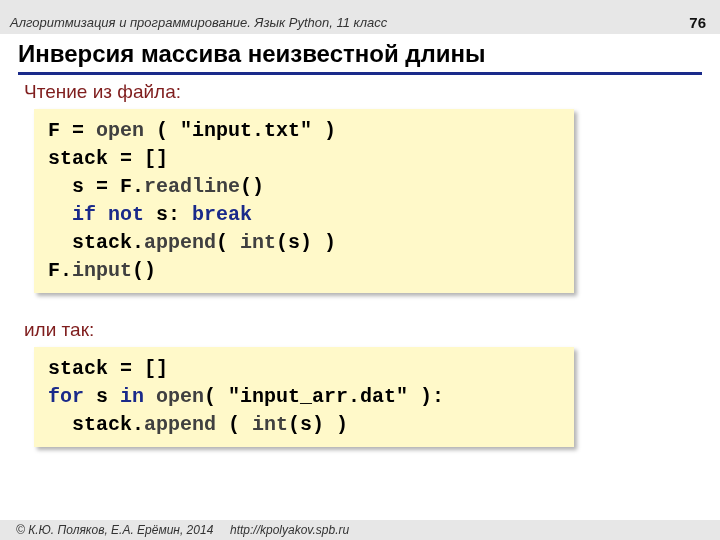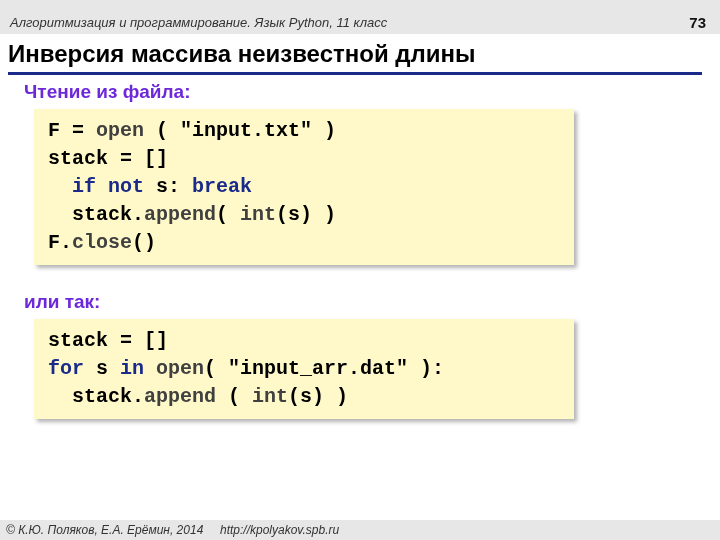--- a/index.html
+++ b/index.html
@@ -26,28 +26,28 @@
   .header-left .italic { font-style: italic; }
   .page-num {
     color: #111;
     font-weight: bold;
     font-size: 15px;
   }
   .title {
     font-size: 24px;
     font-weight: bold;
     color: #000;
-    margin: 6px 18px 2px 8px;
+    margin: 6px 18px 2px 18px;
     border-bottom: 3px solid #1a2a8a;
     padding-bottom: 4px;
   }
   .section-label {
     font-size: 19px;
-    font-weight: bold;
-    color: #6d28d9;
+    font-weight: normal;
+    color: #7f1d1d;
     margin: 6px 0 6px 24px;
   }
   .code-box {
     background: #fff9c9;
     margin: 0 0 0 34px;
     padding: 8px 14px 8px 14px;
     box-shadow: 3px 3px 4px rgba(0,0,0,0.3);
     font-family: "Courier New", monospace;
     font-size: 20px;
     line-height: 1.4;
@@ -56,45 +56,46 @@
     width: 512px;
   }
   .code-box .line { white-space: pre; }
   .kw   { color: #1a2a8a; }   
   .fn   { color: #404040; }
   .footer {
     position: absolute;
     left: 0; right: 0; bottom: 0;
     background: #e7e7e7;
     font-size: 12px;
-    padding: 3px 6px;
+    padding: 3px 16px;
     color: #333;
   }
   .footer .italic { font-style: italic; }
 </style>
 </head>
 <body>
 
 <div class="header-bar">
   <span class="header-left">
     <span class="italic">Алгоритмизация и программирование. Язык Python, 11 класс</span>
   </span>
-  <span class="page-num">73</span>
+  <span class="page-num">76</span>
 </div>
 
 <div class="title">Инверсия массива неизвестной длины</div>
 
 <div class="section-label">Чтение из файла:</div>
 
 <div class="code-box">
   <div class="line"><span>F = </span><span class="fn">open</span><span> ( "input.txt" )</span></div>
   <div class="line">stack = []</div>
+  <div class="line"><span>  s = F.</span><span class="fn">readline</span><span>()</span></div>
   <div class="line"><span>  </span><span class="kw">if</span><span> </span><span class="kw">not</span><span> s: </span><span class="kw">break</span></div>
   <div class="line"><span>  stack.</span><span class="fn">append</span><span>( </span><span class="fn">int</span><span>(s) )</span></div>
-  <div class="line"><span>F.</span><span class="fn">close</span><span>()</span></div>
+  <div class="line"><span>F.</span><span class="fn">input</span><span>()</span></div>
 </div>
 
 <div class="section-label" style="margin-top:26px;">или так:</div>
 
 <div class="code-box">
   <div class="line">stack = []</div>
   <div class="line"><span class="kw">for</span><span> s </span><span class="kw">in</span><span> </span><span class="fn">open</span><span>( "input_arr.dat" ):</span></div>
   <div class="line"><span>  stack.</span><span class="fn">append</span><span> ( </span><span class="fn">int</span><span>(s) )</span></div>
 </div>
 

